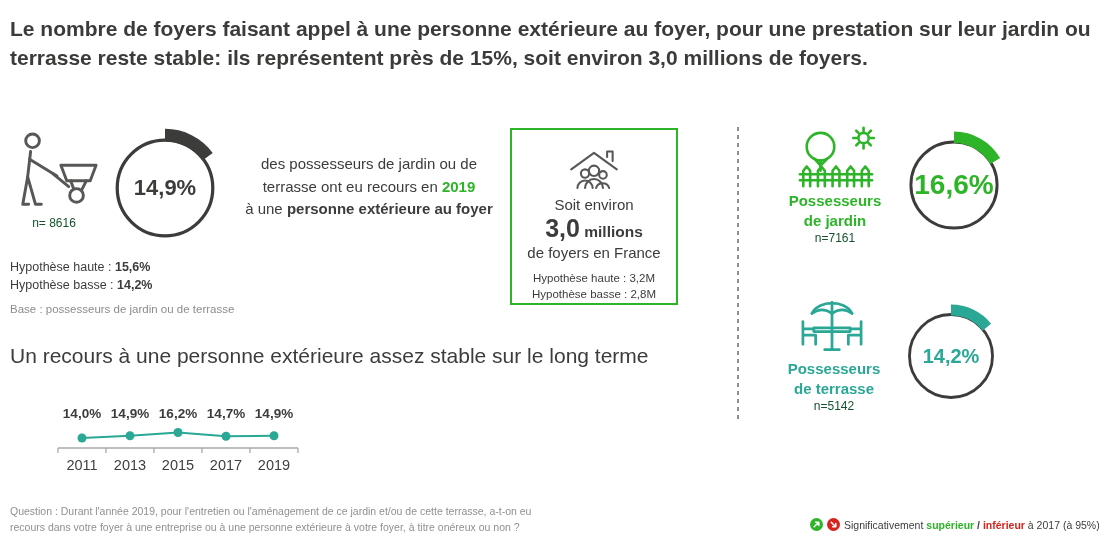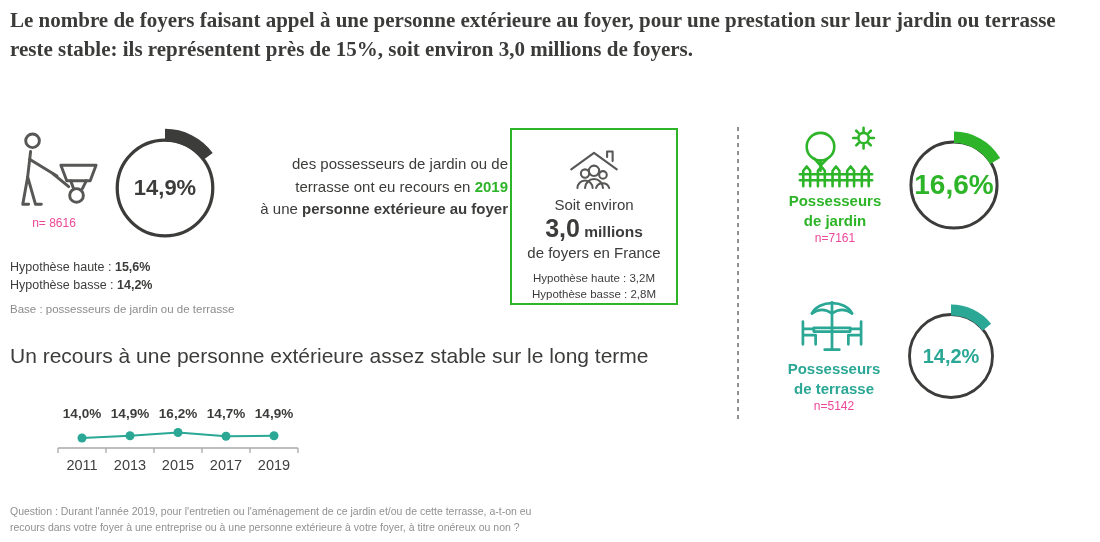--- a/index.html
+++ b/index.html
@@ -1,26 +1,26 @@
 <!DOCTYPE html>
 <html><head>
 <meta charset="utf-8">
 <style>
   html,body{margin:0;padding:0;background:#ffffff;}
   body{font-family:"Liberation Sans","DejaVu Sans",sans-serif;color:#3c3c3b;}
   #stage{position:relative;width:1100px;height:542px;background:#fff;overflow:hidden;}
   .abs{position:absolute;}
-  .title{left:10px;top:6px;width:1085px;font-size:21px;font-weight:bold;line-height:1.4;color:#3b3b3a;font-family:Liberation Serif, serif;}
-  .nlabel{font-size:12px;color:#ec4899;text-align:center;}
+  .title{left:10px;top:14px;width:1085px;font-size:21px;font-weight:bold;line-height:1.4;color:#3b3b3a;}
+  .nlabel{font-size:12px;color:#14532d;text-align:center;}
   .donut-wrap{display:flex;align-items:center;justify-content:center;}
   .donut-label{position:absolute;inset:0;display:flex;align-items:center;justify-content:center;font-weight:bold;}
   .donut-label.dark{color:#3c3c3b;font-size:22px;}
   .donut-label.green{color:#2db428;font-size:28px;}
   .donut-label.teal{color:#2aa795;font-size:20px;}
-  .desc{left:230px;top:153px;width:278px;text-align:right;font-size:15px;line-height:1.5;}
+  .desc{left:230px;top:153px;width:278px;text-align:center;font-size:15px;line-height:1.5;}
   .desc .green{color:#2db428;font-weight:bold;}
   .desc .bold{font-weight:bold;margin-top:36px;}
   .hyp{left:10px;top:258px;font-size:12.5px;line-height:1.45;}
   .hyp b{font-weight:bold;}
   .base-note{left:10px;top:303px;font-size:11.5px;color:#8c8c8c;}
   .green-box{left:510px;top:128px;width:168px;height:177px;border:2px solid #2db428;box-sizing:border-box;
              display:flex;flex-direction:column;align-items:center;text-align:center;padding-top:18px;}
   .gb-line1{font-size:15px;margin-top:4px;}
   .gb-big{font-size:25px;font-weight:bold;line-height:1.1;margin-top:2px;}
   .gb-big .suffix{font-size:15.5px;}
@@ -168,14 +168,25 @@
       <circle cx="232" cy="41.75" r="4.5" fill="#2aa795"></circle>
       <text x="232" y="24" text-anchor="middle" font-size="13.5" font-weight="bold" fill="#3c3c3b">14,9%</text>
       <text x="232" y="76" text-anchor="middle" font-size="14.5" fill="#3f3f3e">2019</text>
     </svg>
 
   <div class="abs question">
     <div>Question : Durant l'année 2019, pour l'entretien ou l'aménagement de ce jardin et/ou de cette terrasse, a-t-on eu</div>
     <div>recours dans votre foyer à une entreprise ou à une personne extérieure à votre foyer, à titre onéreux ou non ?</div>
   </div>
 
+  <div class="abs legend">
+    <svg width="13" height="13" viewBox="0 0 13 13">
+      <circle cx="6.5" cy="6.5" r="6.5" fill="#2db428"></circle>
+      <path d="M4.2 8.8 L8.8 4.2 M8.8 4.2 H5.6 M8.8 4.2 V7.4" stroke="#fff" stroke-width="1.5" fill="none" stroke-linecap="round"></path>
+    </svg>
+    <svg width="13" height="13" viewBox="0 0 13 13">
+      <circle cx="6.5" cy="6.5" r="6.5" fill="#d6231e"></circle>
+      <path d="M4.2 4.2 L8.8 8.8 M8.8 8.8 H5.6 M8.8 8.8 V5.6" stroke="#fff" stroke-width="1.5" fill="none" stroke-linecap="round"></path>
+    </svg>
+    <span><span>Significativement </span><span class="sup">supérieur</span><span class="sep"> / </span><span class="inf">inférieur</span><span> à 2017 (à 95%)</span></span>
+  </div>
 
 </div>
 
 </body></html>

